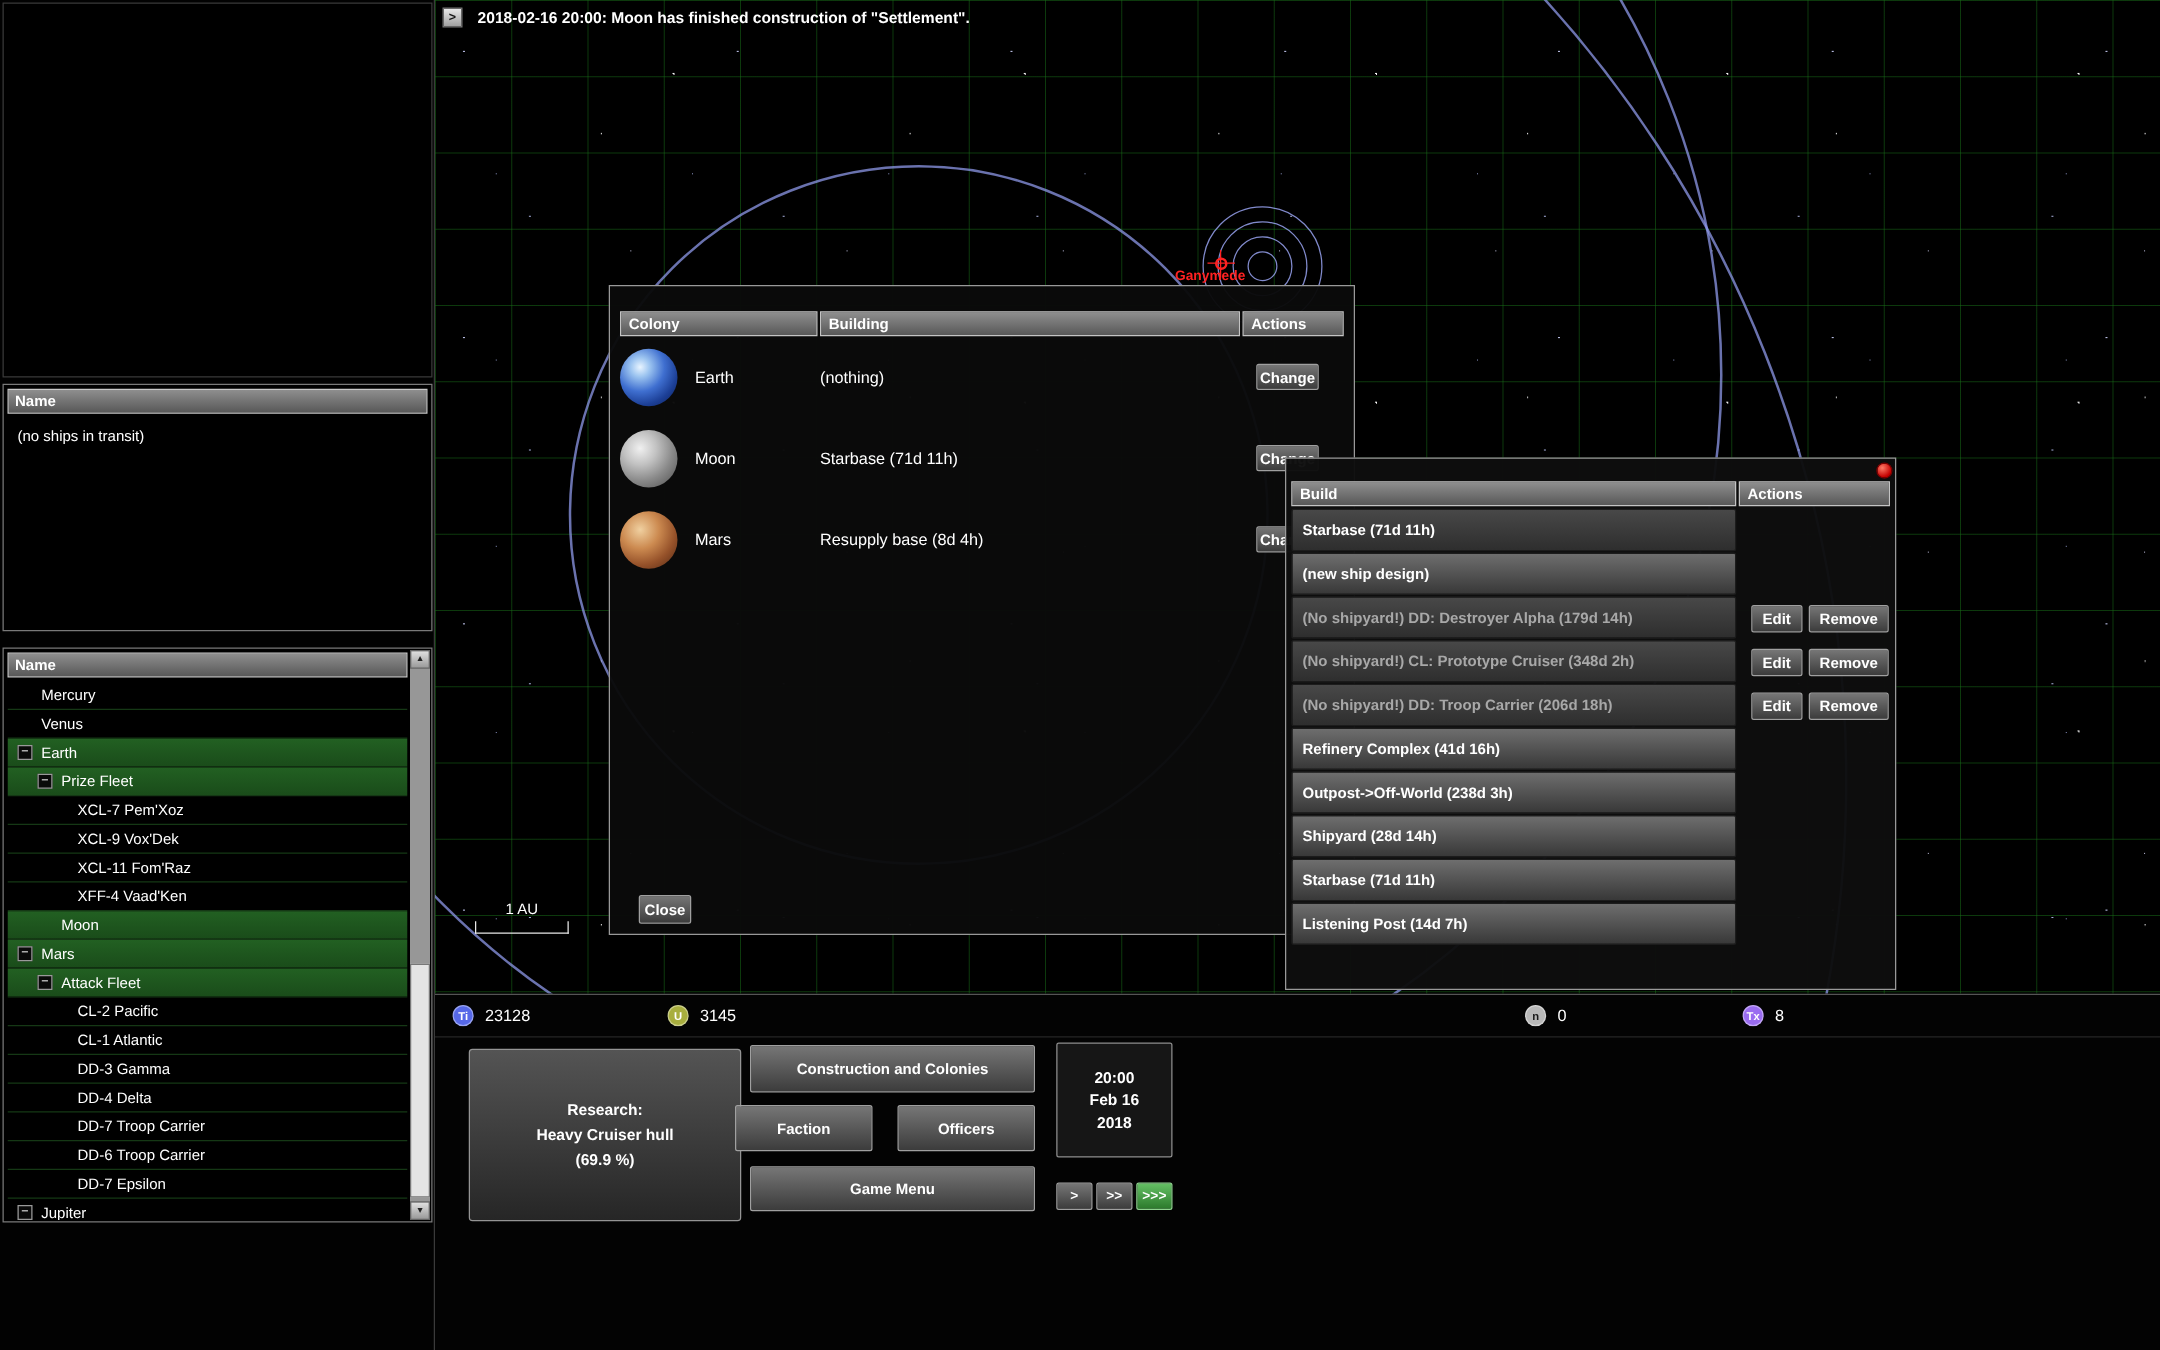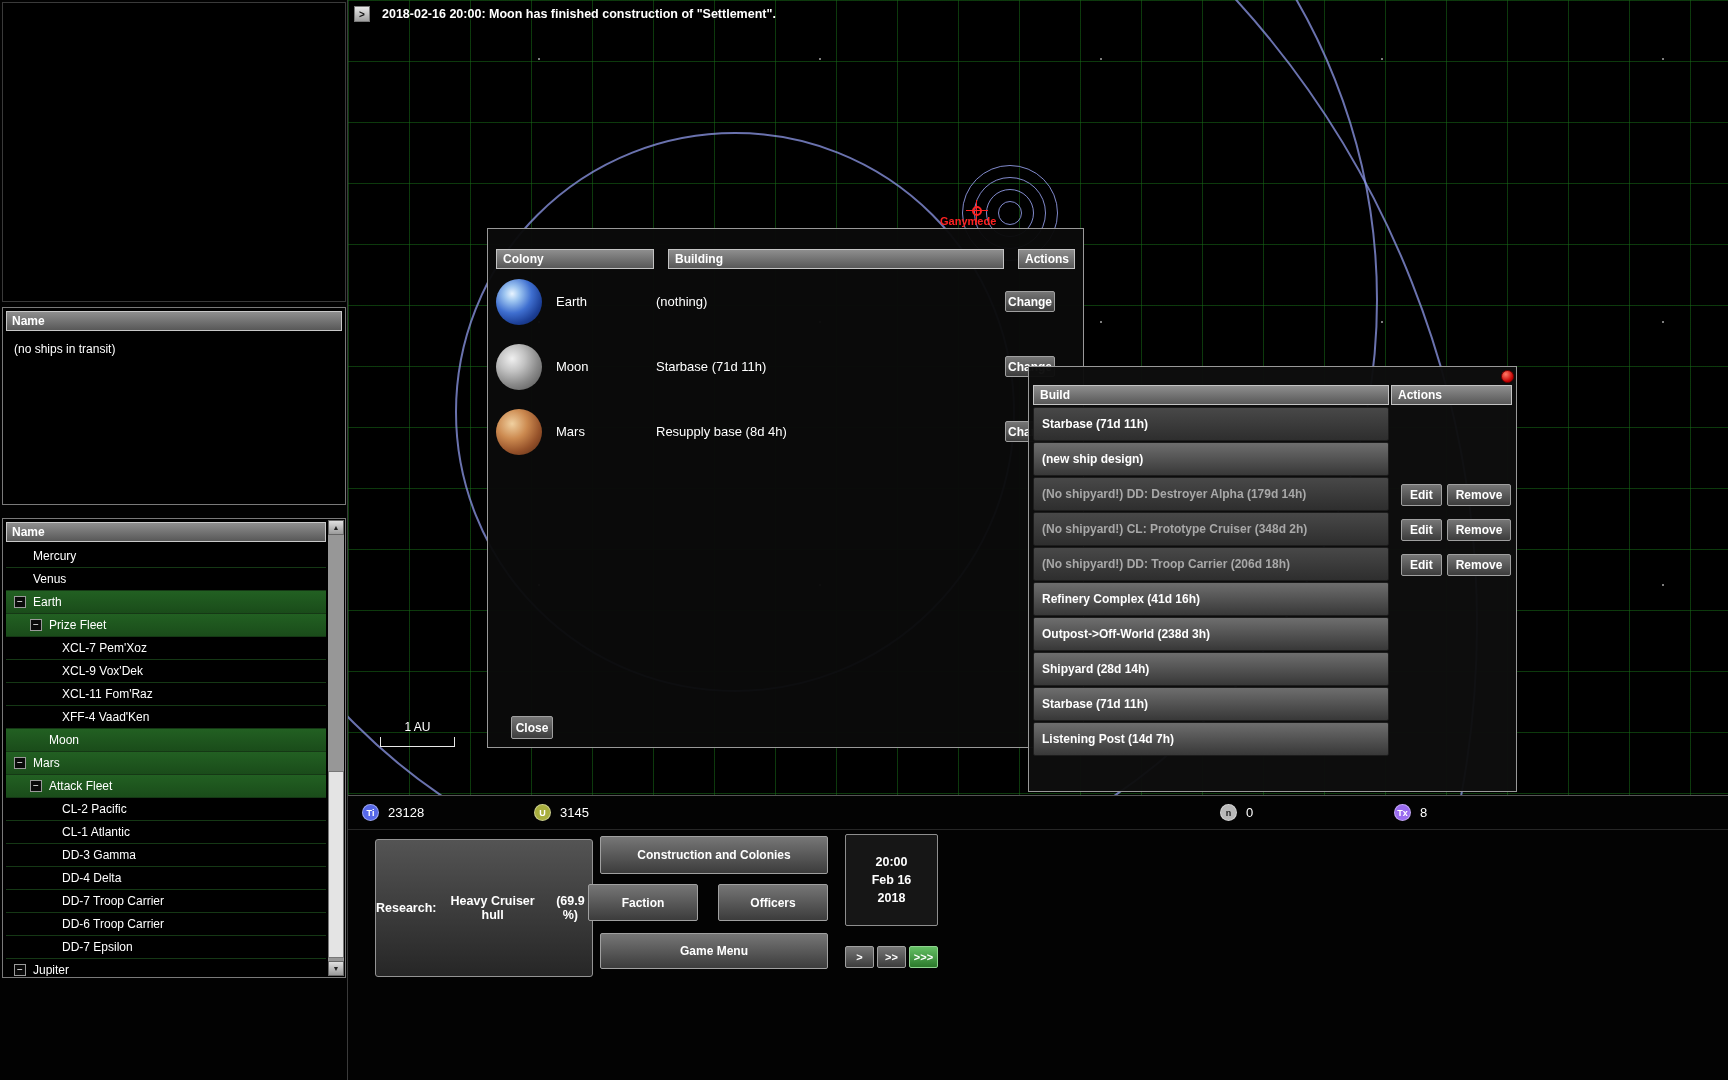--- a/index.html
+++ b/index.html
@@ -68,39 +68,39 @@
   #bottombar{position:absolute;left:348px;top:795px;width:1380px;height:363px;background:#030303;border-top:1px solid #555}
   #resource-bar{position:absolute;left:0;top:0;width:100%;height:34px;border-bottom:1px solid #262626}
   .resource{position:absolute;top:8px;display:flex;align-items:center;gap:9px;font-size:13px}
   .res-0{left:14px}.res-1{left:186px}.res-2{left:872px}.res-3{left:1046px}
   .res-icon{width:17px;height:17px;border-radius:50%;font-size:9px;font-weight:bold;
     display:flex;align-items:center;justify-content:center;border:1px solid rgba(255,255,255,.4)}
   .btn{display:inline-flex;align-items:center;justify-content:center;background:linear-gradient(#767676,#3c3c3c);
     border:1px solid #a0a0a0;border-radius:2px;color:#fff;font-weight:bold;font-family:inherit;font-size:12px;cursor:pointer}
   #research-panel{position:absolute;left:27px;top:43px;width:218px;height:138px;
     background:linear-gradient(#545454,#262626);border:1px solid #949494;border-radius:3px;
-    display:flex;flex-direction:row;align-items:center;justify-content:center;gap:6px;
+    display:flex;flex-direction:column;align-items:center;justify-content:center;gap:6px;
     font-weight:bold;font-size:12.5px;text-align:center}
   #btn-construction{position:absolute;left:252px;top:40px;width:228px;height:38px}
   #btn-faction{position:absolute;left:240px;top:88px;width:110px;height:37px}
   #btn-officers{position:absolute;left:370px;top:88px;width:110px;height:37px}
   #btn-gamemenu{position:absolute;left:252px;top:137px;width:228px;height:36px}
   #date-panel{position:absolute;left:497px;top:38px;width:93px;height:92px;background:#161616;
     border:1px solid #8e8e8e;border-radius:2px;display:flex;flex-direction:column;align-items:center;
     justify-content:center;gap:4px;font-weight:bold;font-size:12.5px}
   #time-controls{position:absolute;left:497px;top:150px;display:flex;gap:3px}
   .btn.time{width:29px;height:22px;font-size:11px}
   .btn.time.active{background:linear-gradient(var(--time-active-green,#64c064),#2c7a2c);border-color:#8fd48f}
 
   
   #colony-dialog{position:absolute;left:487px;top:228px;width:597px;height:520px;
     background:rgba(10,10,10,.97);border:1px solid #999;z-index:10}
   .col-h{background:linear-gradient(#8e8e8e,#585858);border:1px solid #c4c4c4;height:20px;line-height:18px;
     padding-left:6px;font-size:12px;font-weight:bold}
-  #colony-header{display:flex;gap:14px;margin:20px 8px 0 8px}
+  #colony-header{display:flex;gap:2px;margin:20px 8px 0 8px}
   .ch-colony{width:158px}.ch-building{width:336px}.ch-actions{flex:1}
   #colony-rows{margin:0 8px}
   .crow{height:65px;display:flex;align-items:center}
   .planet{width:46px;height:46px;border-radius:50%;flex:0 0 46px}
   .planet.earth{background:radial-gradient(circle at 35% 32%,#e8f4ff 0%,#9cc4f0 18%,#3f6fd0 45%,#1c3f96 70%,#0a1c52 100%)}
   .planet.moon{background:radial-gradient(circle at 35% 32%,#f0f0f0 0%,#c2c2c2 30%,#8a8a8a 60%,#4a4a4a 100%)}
   .planet.mars{background:radial-gradient(circle at 35% 32%,#f0d0a0 0%,#cc8a50 35%,#96522a 65%,#4e2512 100%)}
   .cname{width:100px;margin-left:14px;font-size:13px}
   .cbuild{flex:1;font-size:13px}
   .btn.change{width:50px;height:21px;margin-right:20px}

